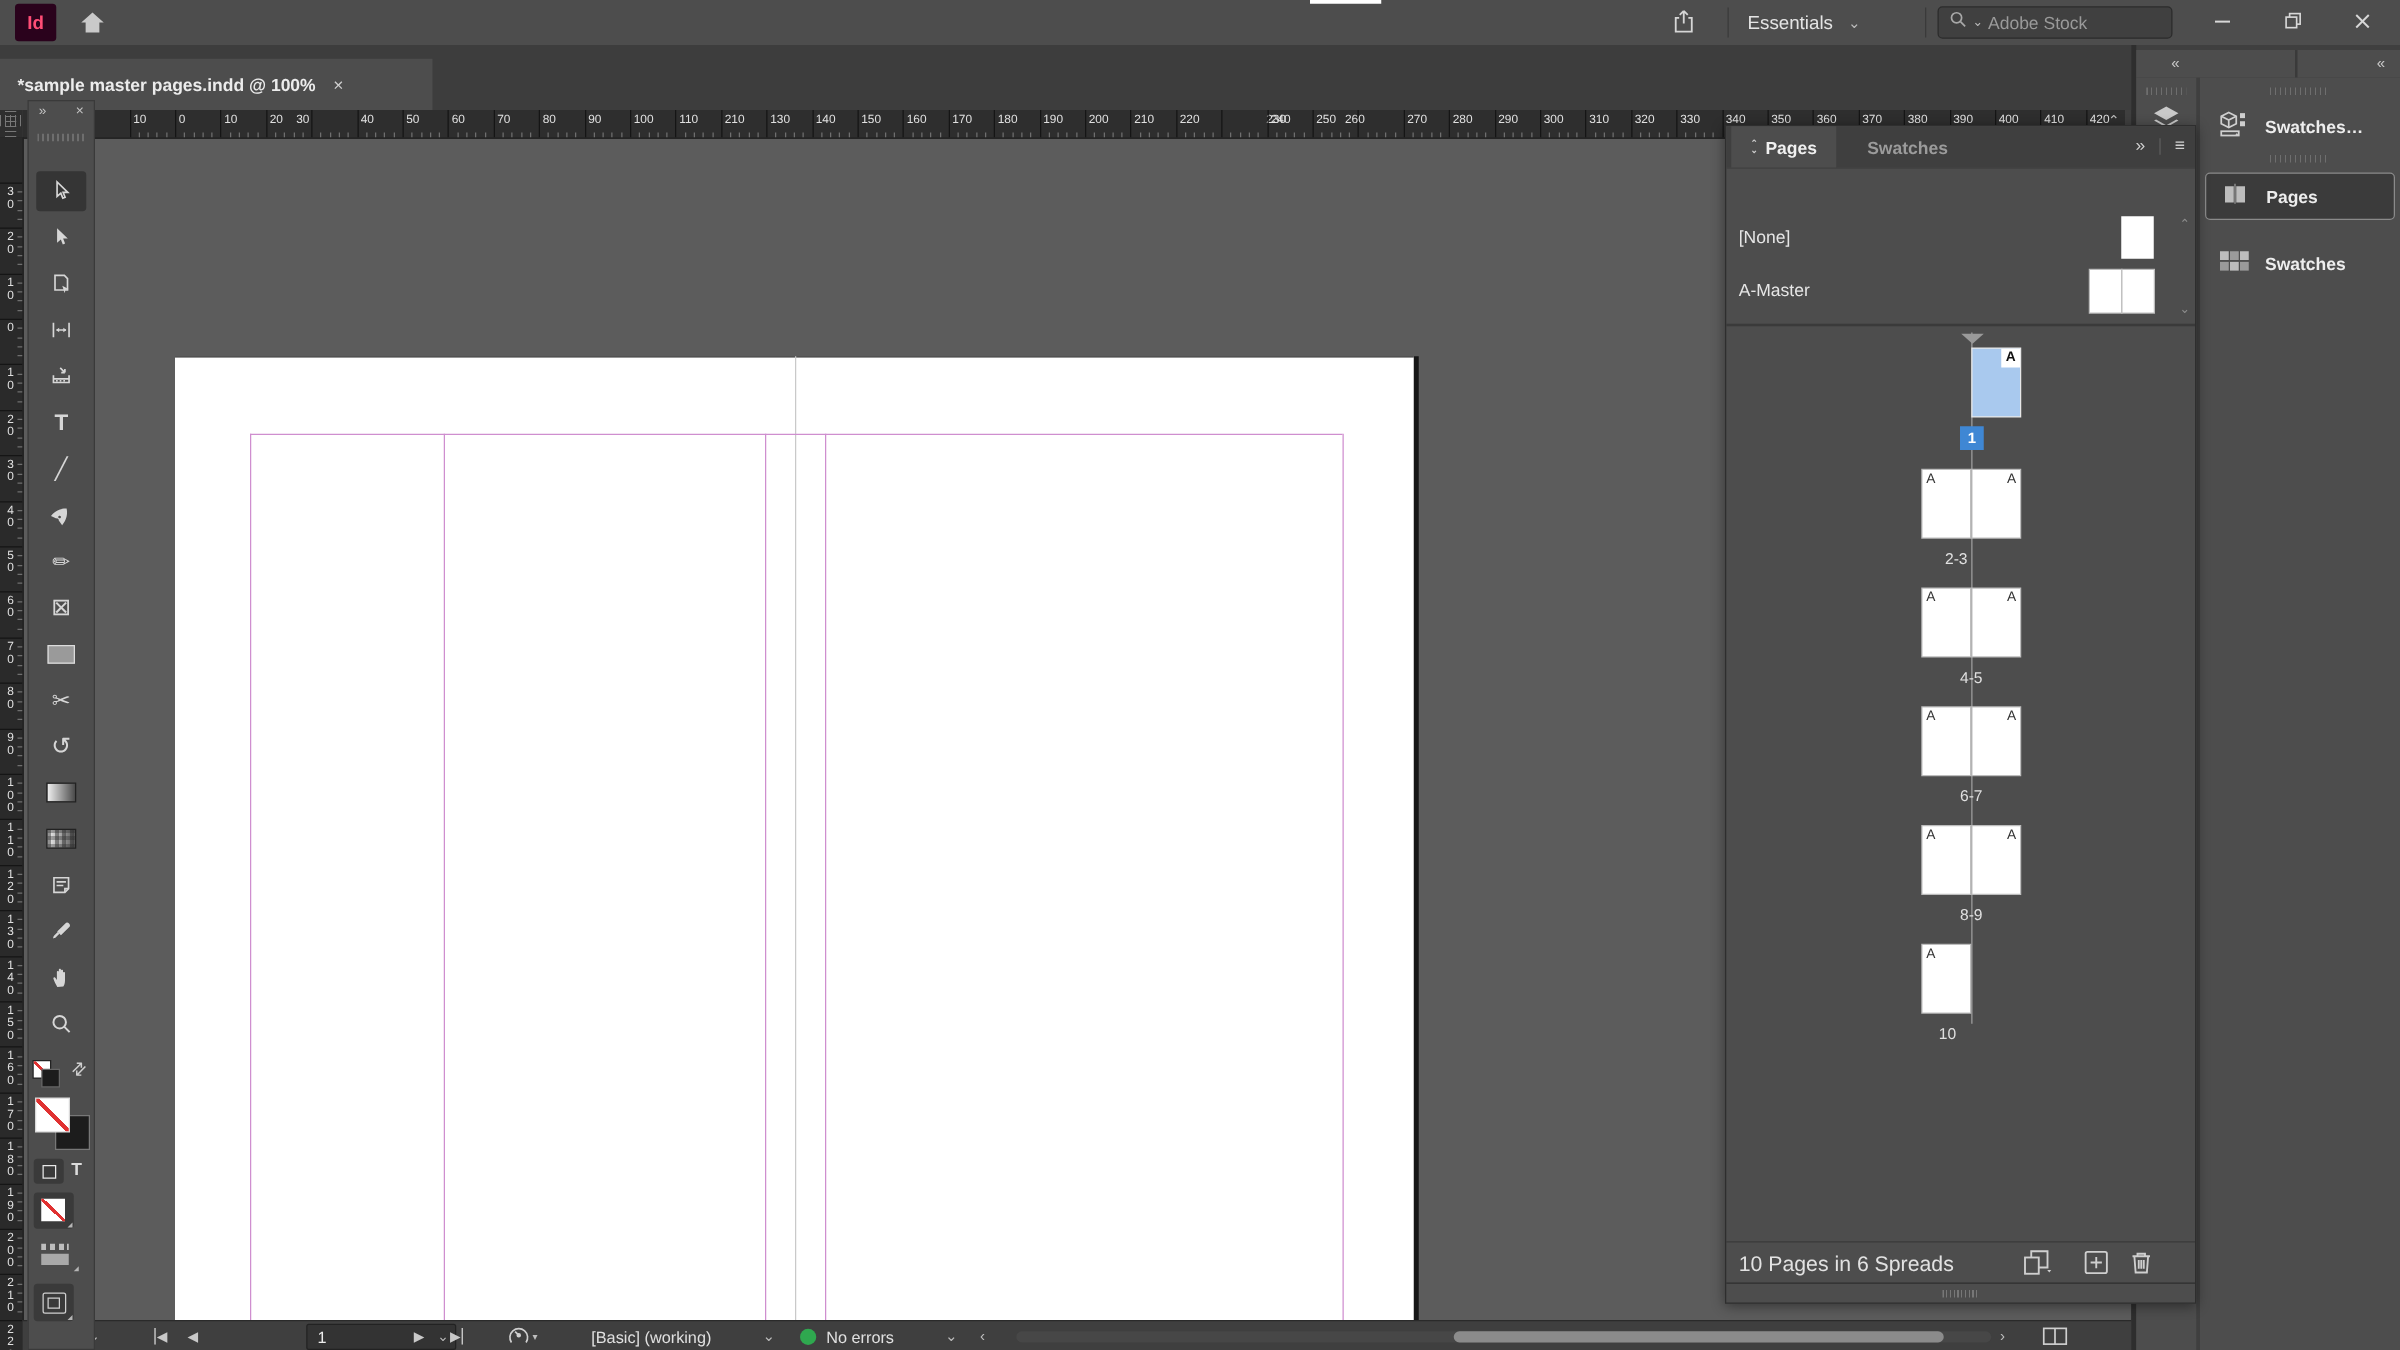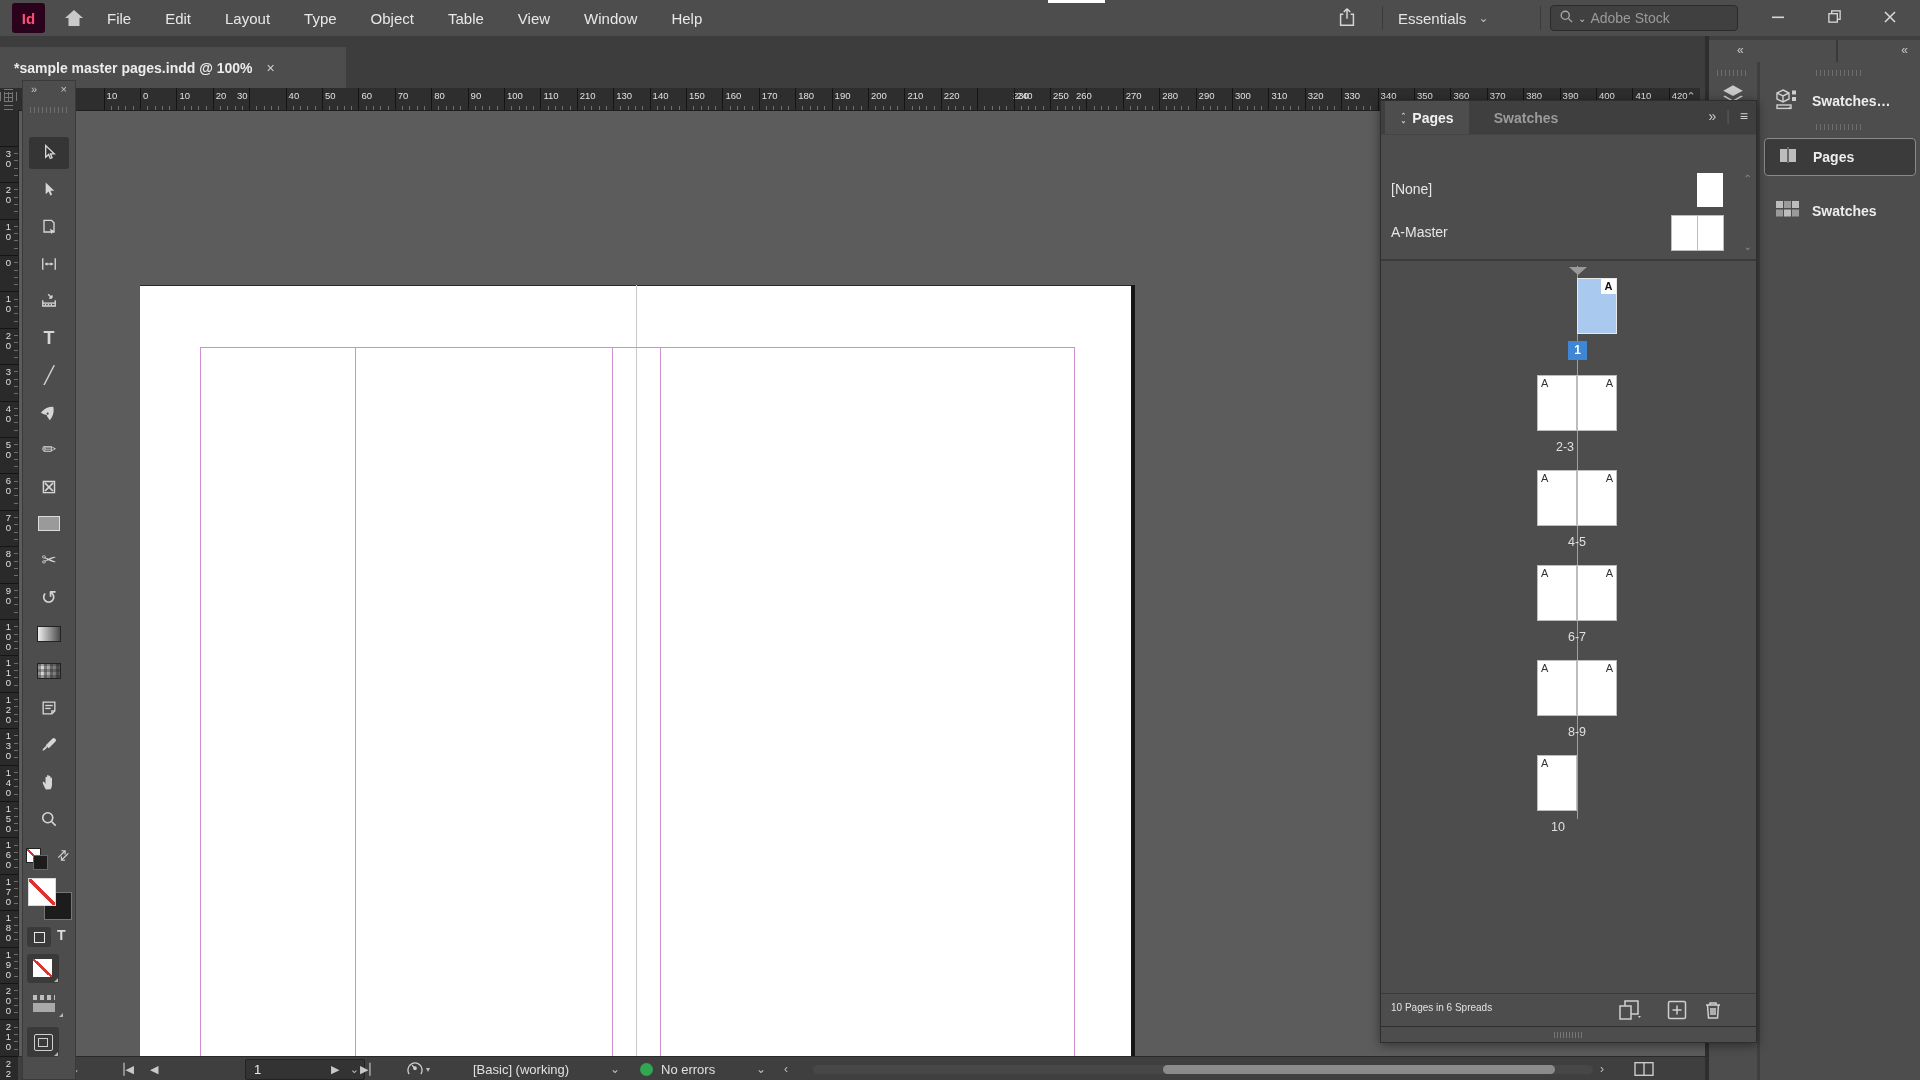--- a/index.html
+++ b/index.html
@@ -66,21 +66,21 @@
   #spread-marker{position:absolute;left:188px;top:166px;width:0;height:0;border-left:9px solid transparent;border-right:9px solid transparent;border-top:8px solid #9a9a9a;}
   .pthumb{position:absolute;background:#fff;box-shadow:0 0 0 1px #bdbdbd;}
   .pthumb.sel{background:#a9c9ee;box-shadow:0 0 0 1px #e8e8e8;}
   .pthumb .aL{position:absolute;left:3px;top:1px;font-size:11px;color:#333;}
   .pthumb .aR{position:absolute;right:3px;top:1px;font-size:11px;color:#333;}
   .abadge{position:absolute;right:0;top:0;width:15px;height:15px;background:#fff;color:#111;font-weight:bold;font-size:11px;text-align:center;line-height:15px;}
   .sp-label{position:absolute;width:80px;text-align:center;font-size:12.5px;color:#e0e0e0;}
   .page-badge{position:absolute;width:19px;height:19px;background:#3f87d4;color:#fff;font-weight:bold;font-size:12px;text-align:center;line-height:19px;}
   #pp-footer-divider{position:absolute;left:0;bottom:48px;width:100%;height:1px;background:#3a3a3a;}
   #pp-footer{position:absolute;left:0;bottom:15px;width:100%;height:33px;}
-  #pp-count{position:absolute;left:10px;top:8px;font-size:10px;color:#e2e2e2;}
+  #pp-count{position:absolute;left:10px;top:8px;font-size:17px;color:#e2e2e2;}
   .ppf-icon{position:absolute;top:4px;width:26px;height:24px;color:#cfcfcf;}
   #pp-grip{position:absolute;left:0;bottom:0;width:100%;height:15px;border-top:1px solid #2e2e2e;}
   #pp-grip i{position:absolute;left:173px;top:5px;width:30px;height:6px;background:repeating-linear-gradient(90deg,#777 0 1px,transparent 1px 3px);}
   
   #dock-seam{left:1705px;top:36px;width:4px;height:1044px;background:#2e2e2e;z-index:2;}
   #collapse-strip{left:1709px;top:40px;width:211px;height:22px;background:#4d4d4d;z-index:6;color:#c9c9c9;font-size:12px;}
   #narrow-dock{left:1709px;top:62px;width:48px;height:1018px;background:#4d4d4d;z-index:5;}
   #wide-dock{left:1760px;top:62px;width:160px;height:1018px;background:#4d4d4d;z-index:5;}
   .dock-grip{position:absolute;height:6px;background:repeating-linear-gradient(90deg,#6e6e6e 0 1px,transparent 1px 4px);}
   .dock-row{position:absolute;left:4px;width:152px;height:38px;display:flex;align-items:center;gap:12px;padding-left:10px;box-sizing:border-box;}
@@ -100,31 +100,20 @@
 </head>
 <body>
 
 <div id="root">
 
   <div id="menubar" class="abs">
     <div id="app-logo">Id</div>
     <span id="home-btn" class="abs"><svg width="24" height="24" viewBox="0 0 24 24">
           <path d="M12 4 L21 12 H17.5 V20 H6.5 V12 H3 Z" fill="#c9c9c9"></path>
         </svg></span>
-    <div id="menus">
-        <div class="menu-item">File</div>
-        <div class="menu-item">Edit</div>
-        <div class="menu-item">Layout</div>
-        <div class="menu-item">Type</div>
-        <div class="menu-item">Object</div>
-        <div class="menu-item">Table</div>
-        <div class="menu-item">View</div>
-        <div class="menu-item">Window</div>
-        <div class="menu-item">Help</div>
-      </div>
     <div id="top-accent" class="abs"></div>
     <span id="share-btn" class="abs"><svg width="22" height="22" viewBox="0 0 24 24" fill="none" stroke="#d6d6d6" stroke-width="1.6">
           <path d="M12 14 V3 M12 3 L8.5 6.5 M12 3 L15.5 6.5 M8 9 H5 V21 H19 V9 H16"></path>
         </svg></span>
     <div class="vsep abs" style="left:1382px;"></div>
     <div id="workspace" class="abs">
       <span>Essentials</span>
       <span class="chev">⌄</span>
     </div>
     <div class="vsep abs" style="left:1540px;"></div>

